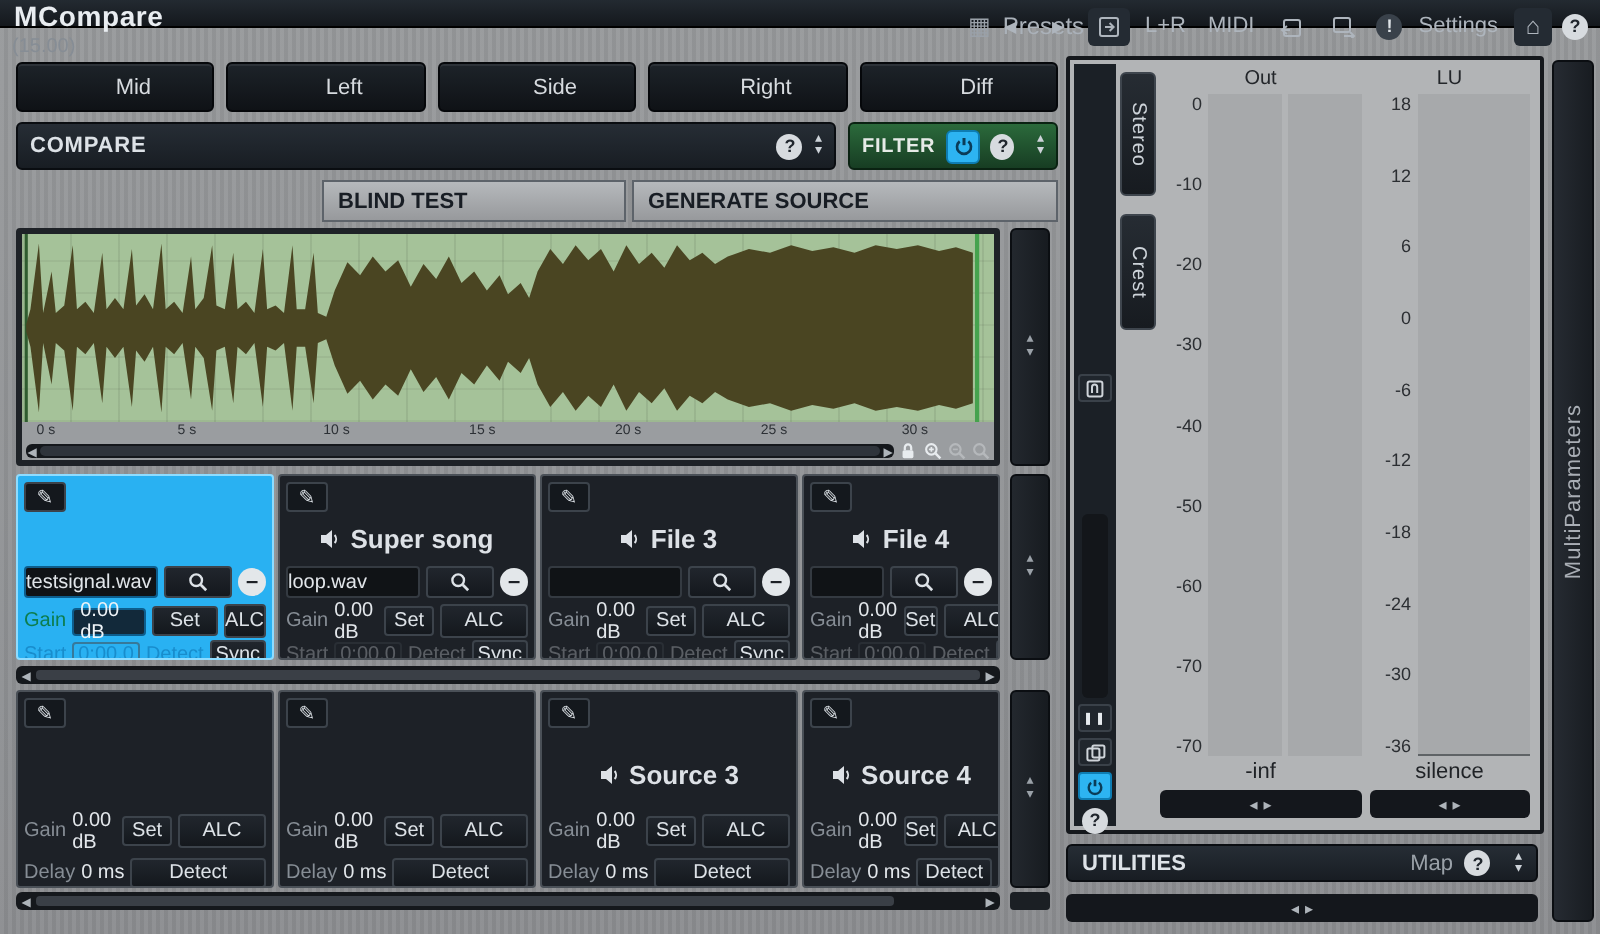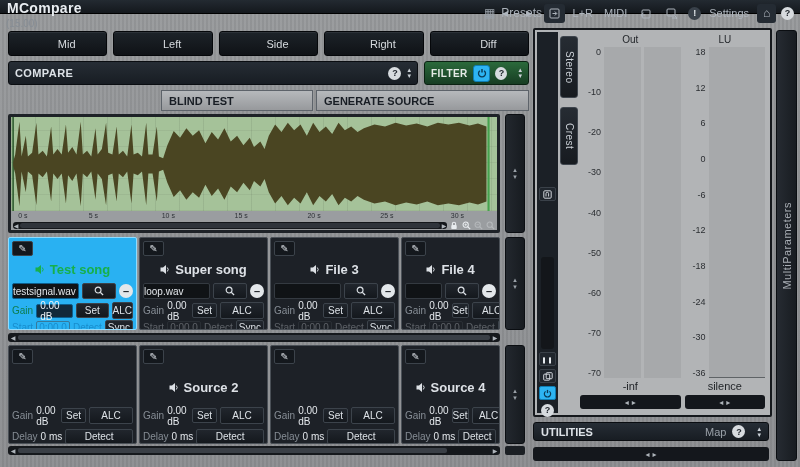--- a/index.html
+++ b/index.html
@@ -329,27 +329,20 @@
     <span>▴</span>
     <span>▾</span>
   </div>
 
   <div class="slots-row">
 
     <div class="slot active">
       <div class="edit-btn">
           <span>✎</span>
         </div>
-      <div class="slot-title">
-        <svg class="spk" viewBox="0 0 10 11">
-            <path d="M0.5,3.5 H3 L6,1 V10 L3,7.5 H0.5 Z" fill="#17b04a"></path>
-            <path d="M7.3,3.5 a3,3 0 0 1 0,4" stroke="#17b04a" fill="none"></path>
-          </svg>
-        <span>Test song</span>
-      </div>
       <div class="file-row">
         <div class="file-field">testsignal.wav</div>
         <div class="sq-btn search-btn">
           <svg width="10" height="10" viewBox="0 0 11 11">
               <circle cx="4.5" cy="4.5" r="3.2" stroke="#dde2e7" stroke-width="1.3" fill="none"></circle>
               <path d="M7,7 L10,10" stroke="#dde2e7" stroke-width="1.5"></path>
             </svg>
         </div>
         <div class="minus-btn">
             <span>–</span>
@@ -514,44 +507,44 @@
         <span class="lab">Delay</span>
         <span class="val">0 ms</span>
         <div class="sq-btn btn-detect" style="margin-left:auto">Detect</div>
       </div>
     </div>
 
     <div class="slot">
       <div class="edit-btn">
           <span>✎</span>
         </div>
+      <div class="row3 gain-row" style="top:62px">
+        <span class="lab">Gain</span>
+        <span class="val">0.00 dB</span>
+        <div class="sq-btn btn-set" style="margin-left:auto">Set</div>
+        <div class="sq-btn btn-alc" style="flex:none;width:44px">ALC</div>
+      </div>
+      <div class="row3 delay-row">
+        <span class="lab">Delay</span>
+        <span class="val">0 ms</span>
+        <div class="sq-btn btn-detect" style="margin-left:auto">Detect</div>
+      </div>
+    </div>
+
+    <div class="slot">
+      <div class="edit-btn">
+          <span>✎</span>
+        </div>
       <div class="slot-title src-title">
         <svg class="spk" viewBox="0 0 10 11">
             <path d="M0.5,3.5 H3 L6,1 V10 L3,7.5 H0.5 Z" fill="#dde1e6"></path>
             <path d="M7.3,3.5 a3,3 0 0 1 0,4" stroke="#dde1e6" fill="none"></path>
           </svg>
-        <span>Source 2</span>
-      </div>
-      <div class="row3 gain-row" style="top:62px">
-        <span class="lab">Gain</span>
-        <span class="val">0.00 dB</span>
-        <div class="sq-btn btn-set" style="margin-left:auto">Set</div>
-        <div class="sq-btn btn-alc" style="flex:none;width:44px">ALC</div>
-      </div>
-      <div class="row3 delay-row">
-        <span class="lab">Delay</span>
-        <span class="val">0 ms</span>
-        <div class="sq-btn btn-detect" style="margin-left:auto">Detect</div>
-      </div>
-    </div>
-
-    <div class="slot">
-      <div class="edit-btn">
-          <span>✎</span>
-        </div>
+        <span>Source 3</span>
+      </div>
       <div class="row3 gain-row" style="top:62px">
         <span class="lab">Gain</span>
         <span class="val">0.00 dB</span>
         <div class="sq-btn btn-set" style="margin-left:auto">Set</div>
         <div class="sq-btn btn-alc" style="flex:none;width:44px">ALC</div>
       </div>
       <div class="row3 delay-row">
         <span class="lab">Delay</span>
         <span class="val">0 ms</span>
         <div class="sq-btn btn-detect" style="margin-left:auto">Detect</div>

